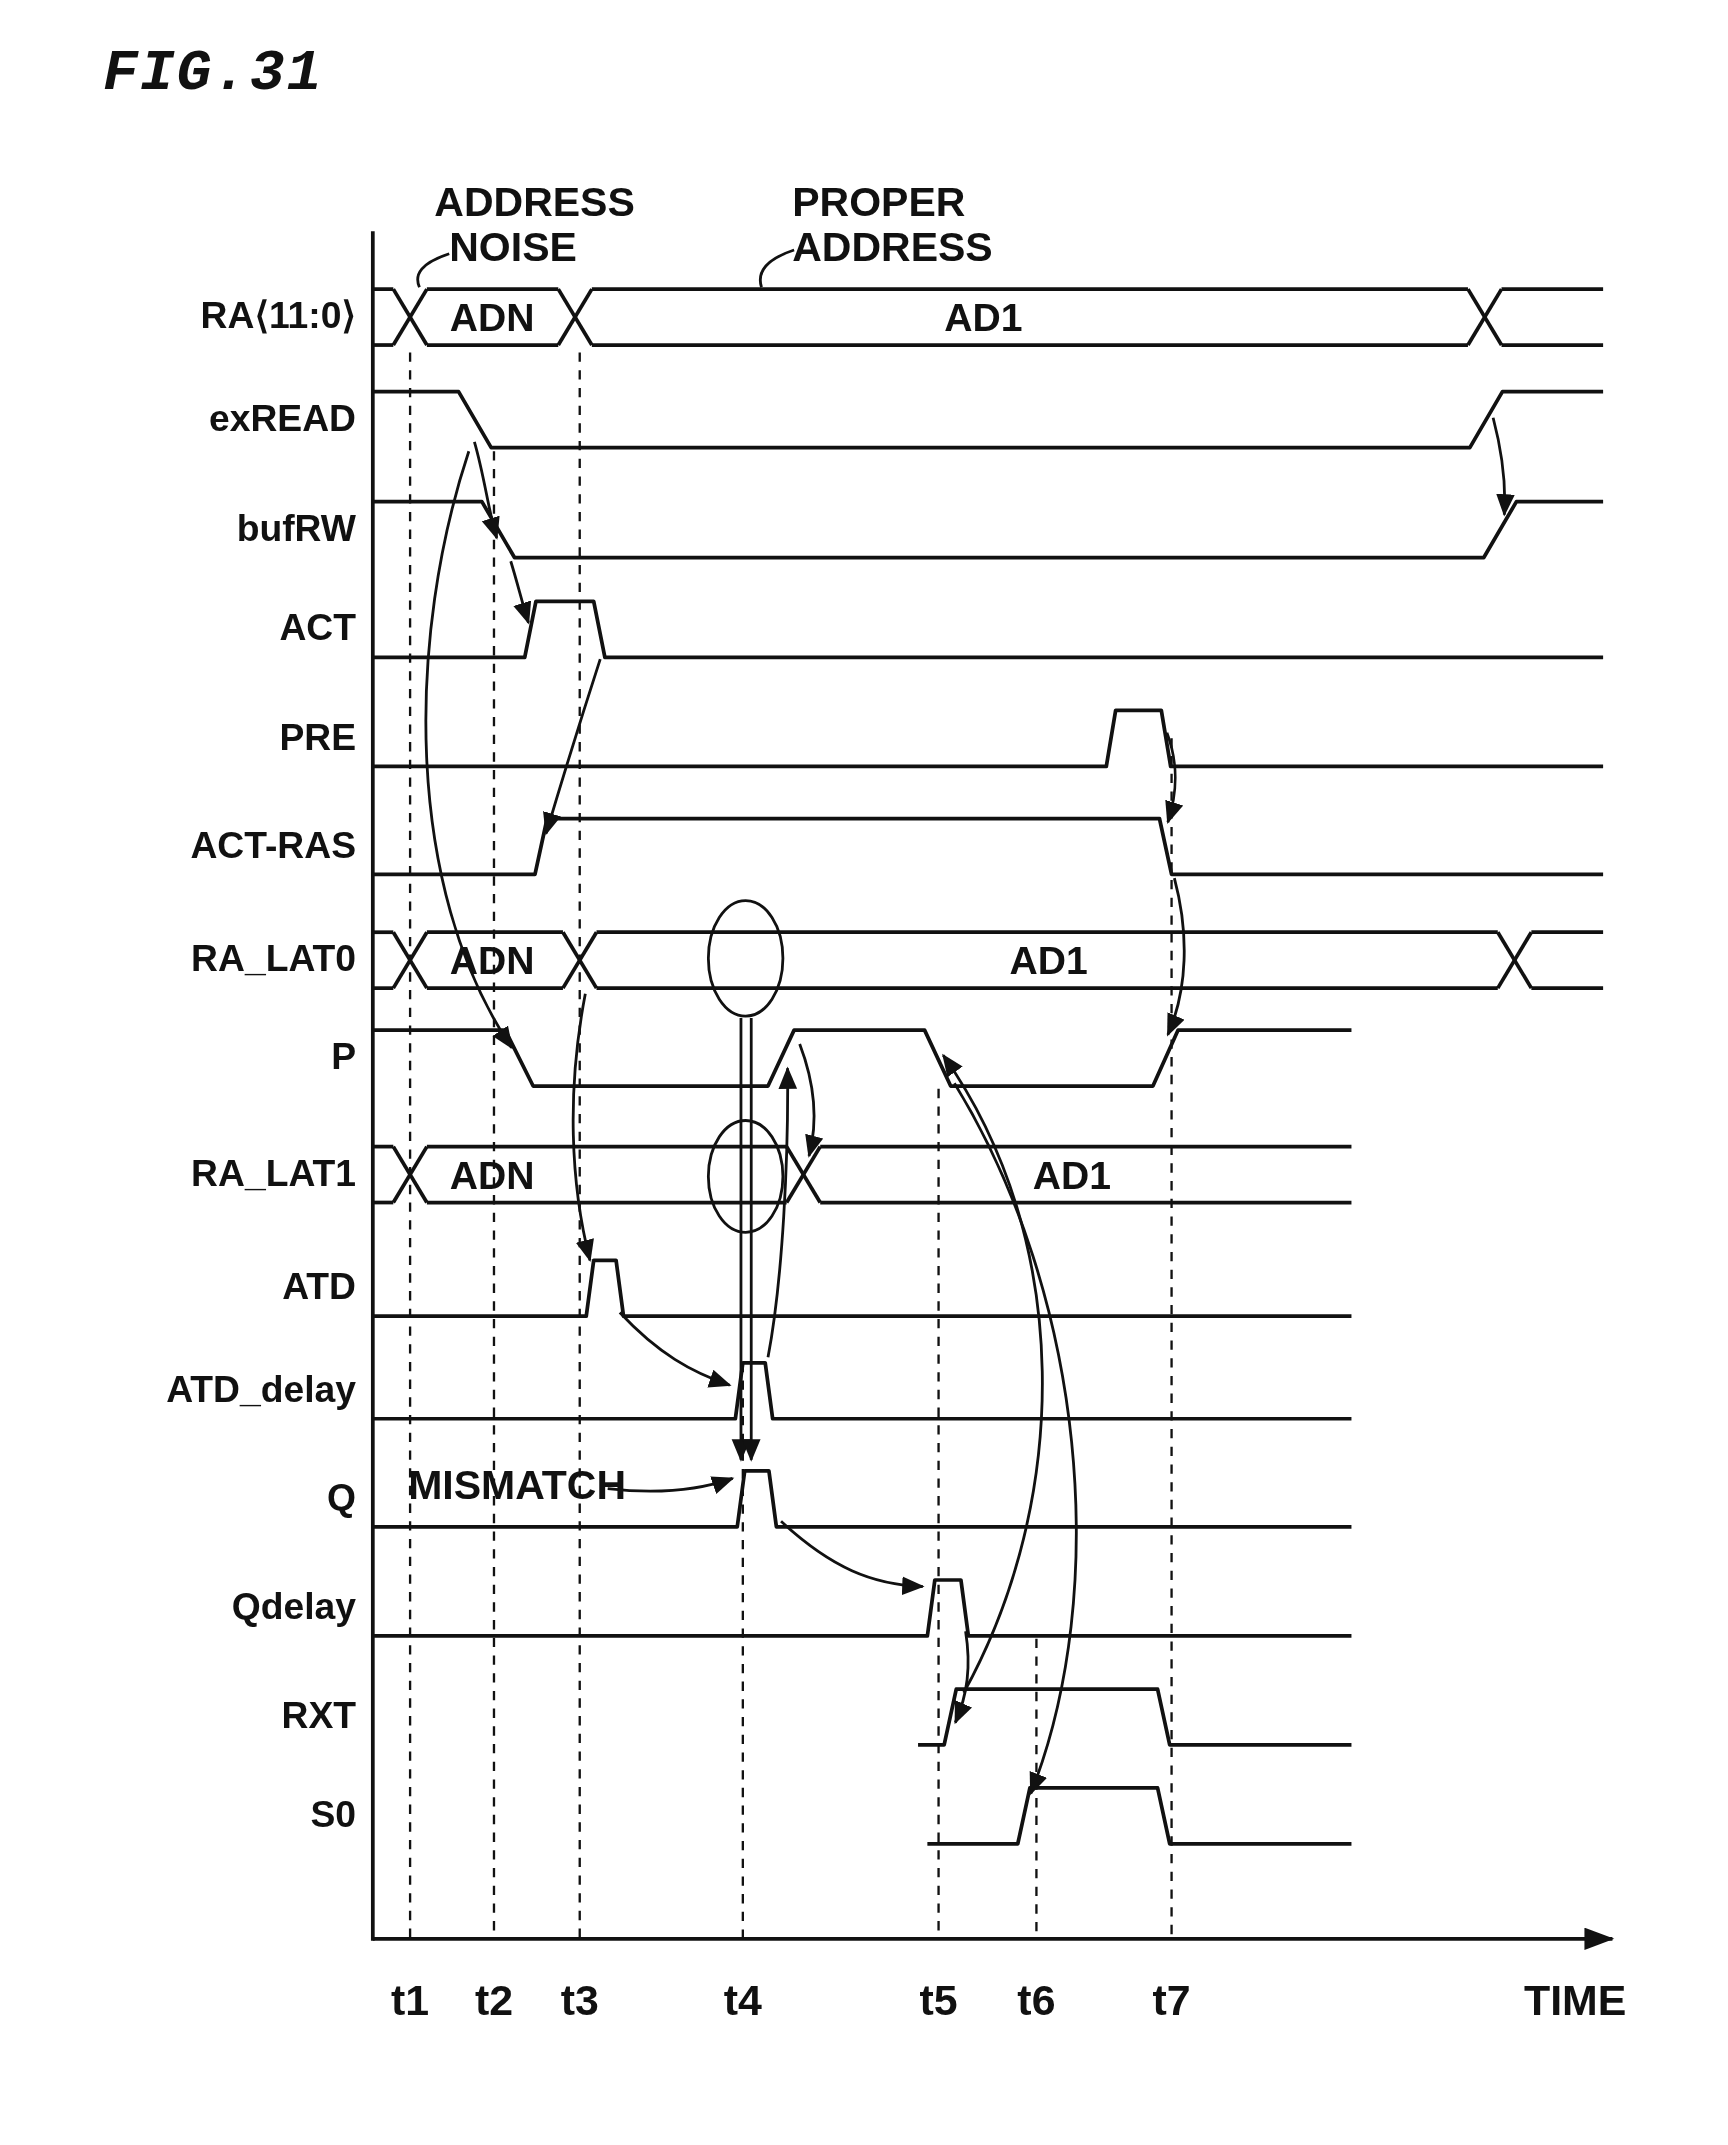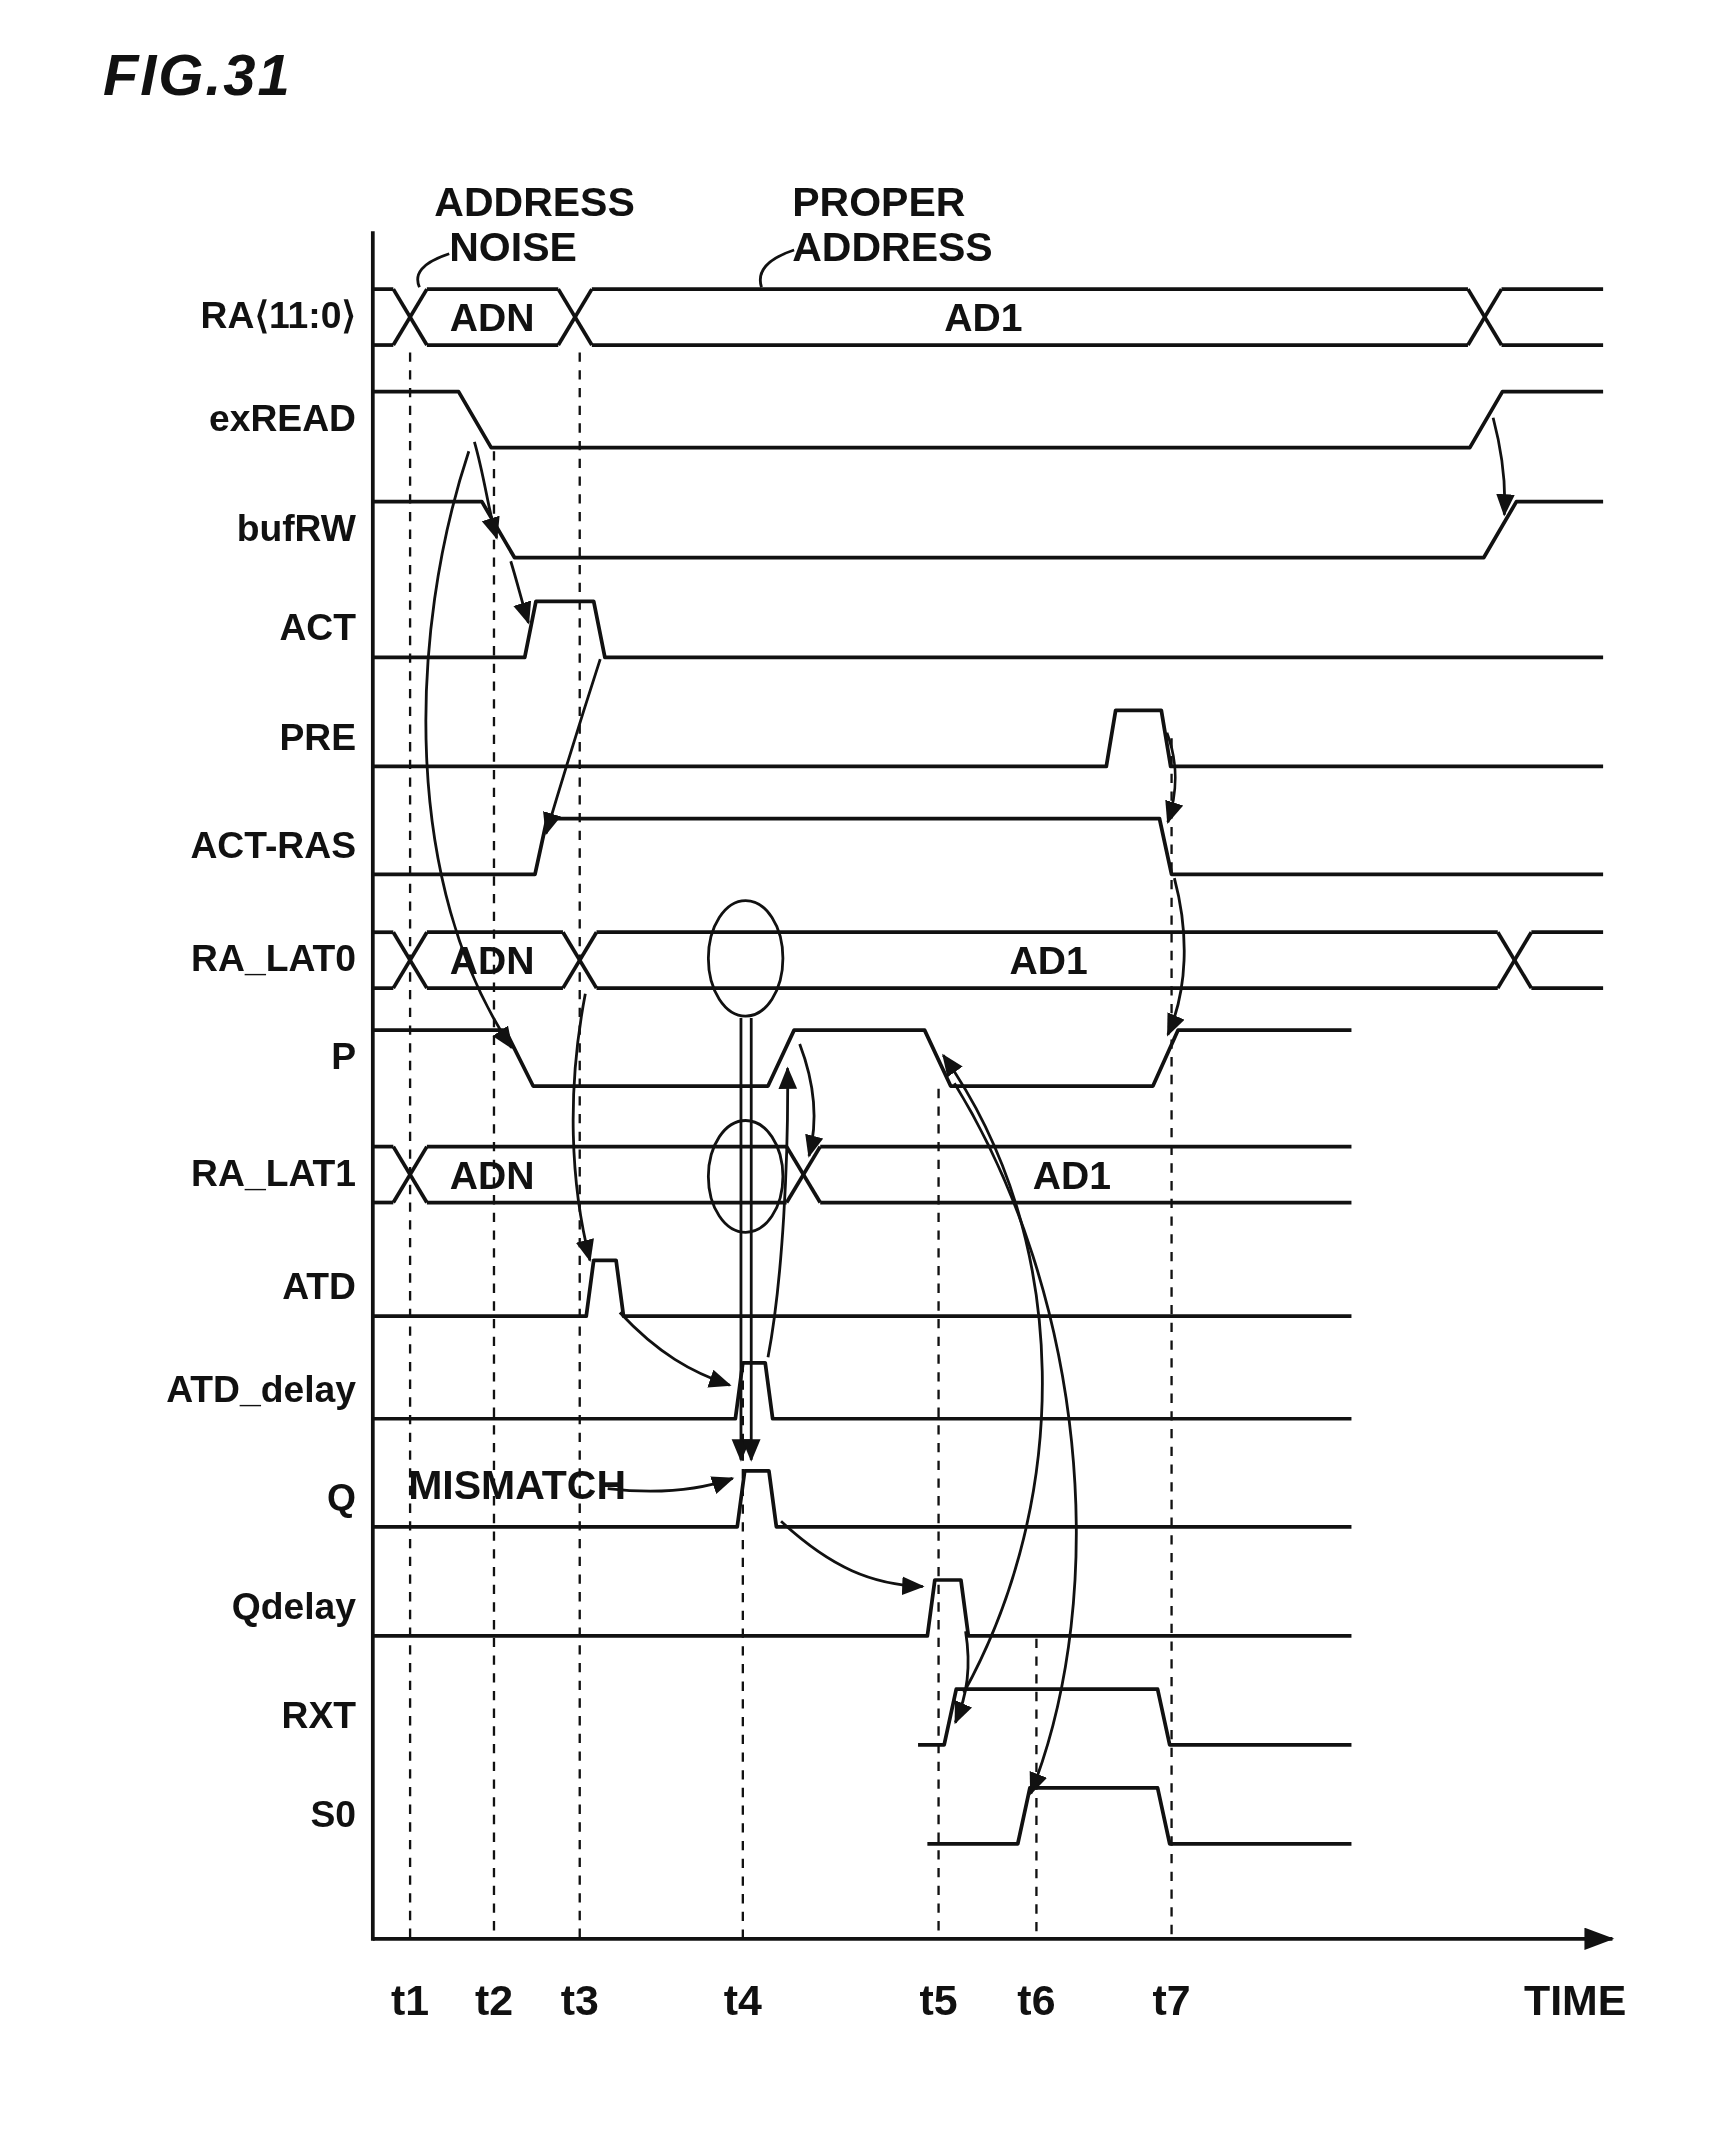--- a/index.html
+++ b/index.html
@@ -1,20 +1,20 @@
 <!DOCTYPE html>
 <html style="font-size:15px"><head>
 <meta charset="utf-8">
 <style>
   html,body{margin:0;padding:0;background:#ffffff;}
   body{width:1728px;height:2145px;overflow:hidden;}
   .page{position:relative;width:1728px;height:2145px;background:#ffffff;
         font-family:"Liberation Sans",sans-serif;}
   .fig-title{position:absolute;left:103px;top:41px;
-             font-family:Liberation Sans, sans-serif;
+             font-family:Liberation Mono, monospace;
              font-style:italic;font-weight:bold;font-size:58px;
              letter-spacing:1.9px;color:#111111;}
   svg{position:absolute;left:0;top:0;}
 </style>
 </head>
 <body>
 
 <div class="page">
   <div class="fig-title">FIG.31</div>
   <svg id="diagram" width="1728" height="2145" viewBox="0 0 1854 2301">

